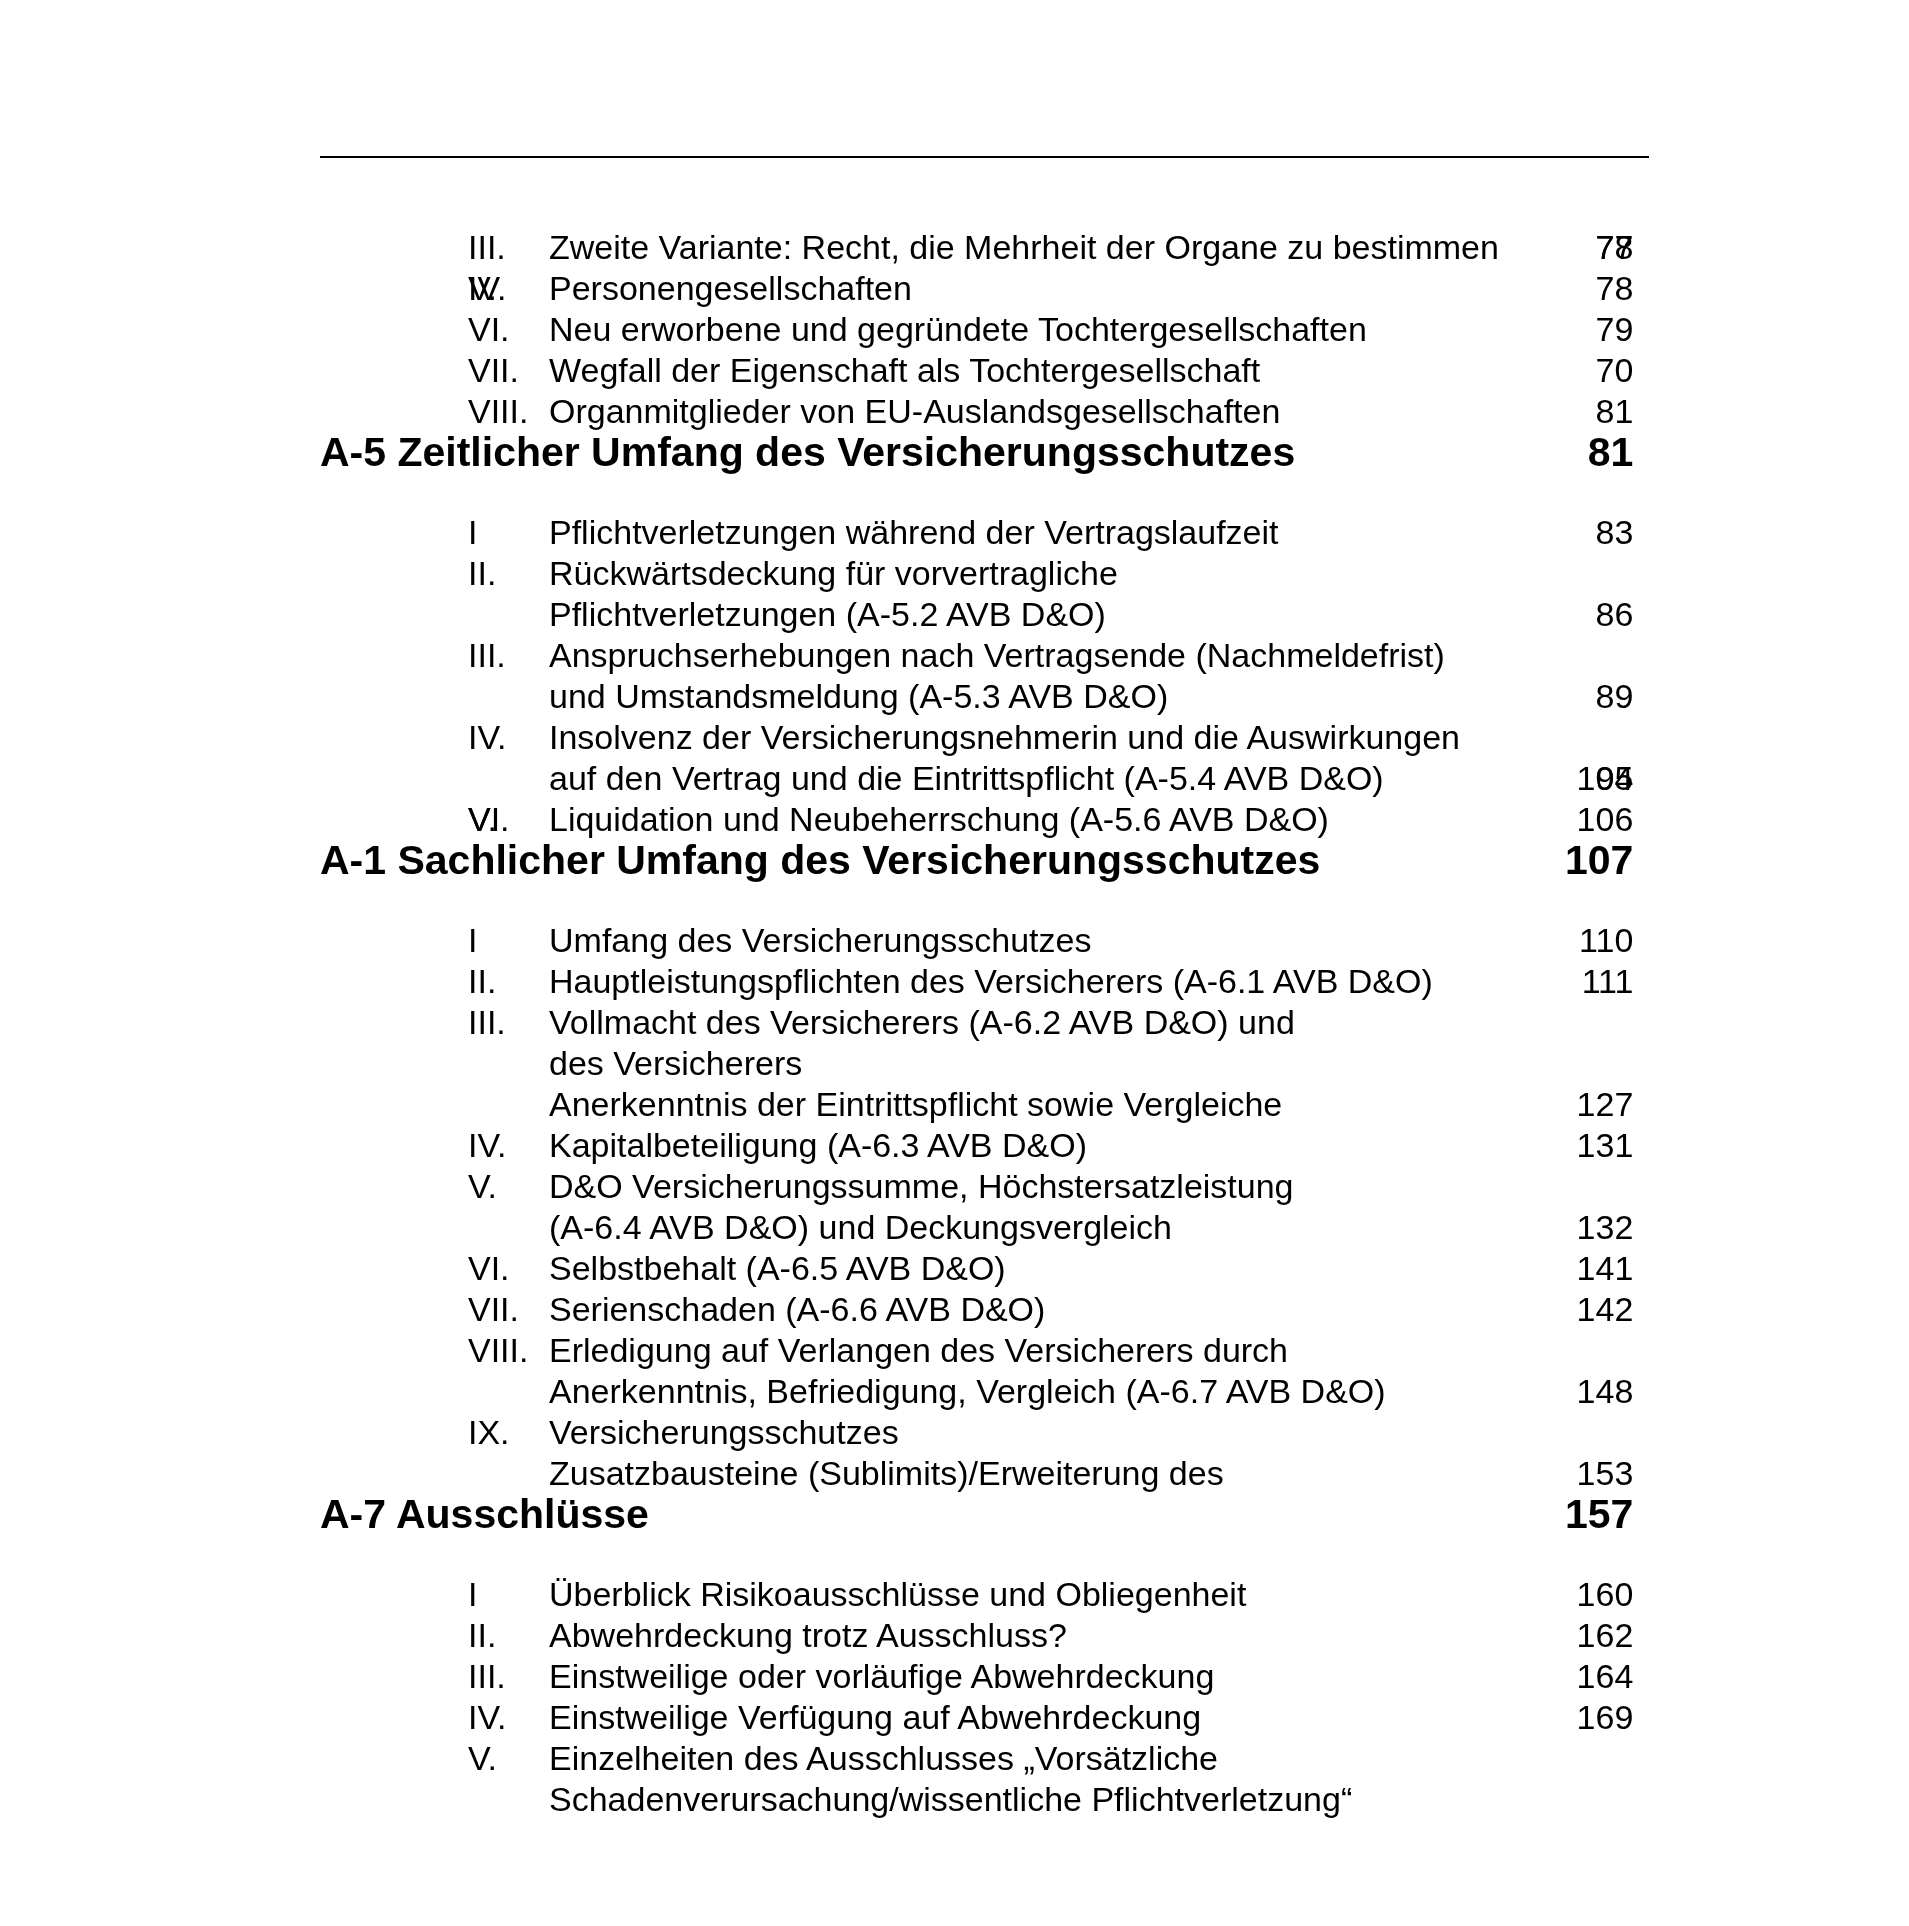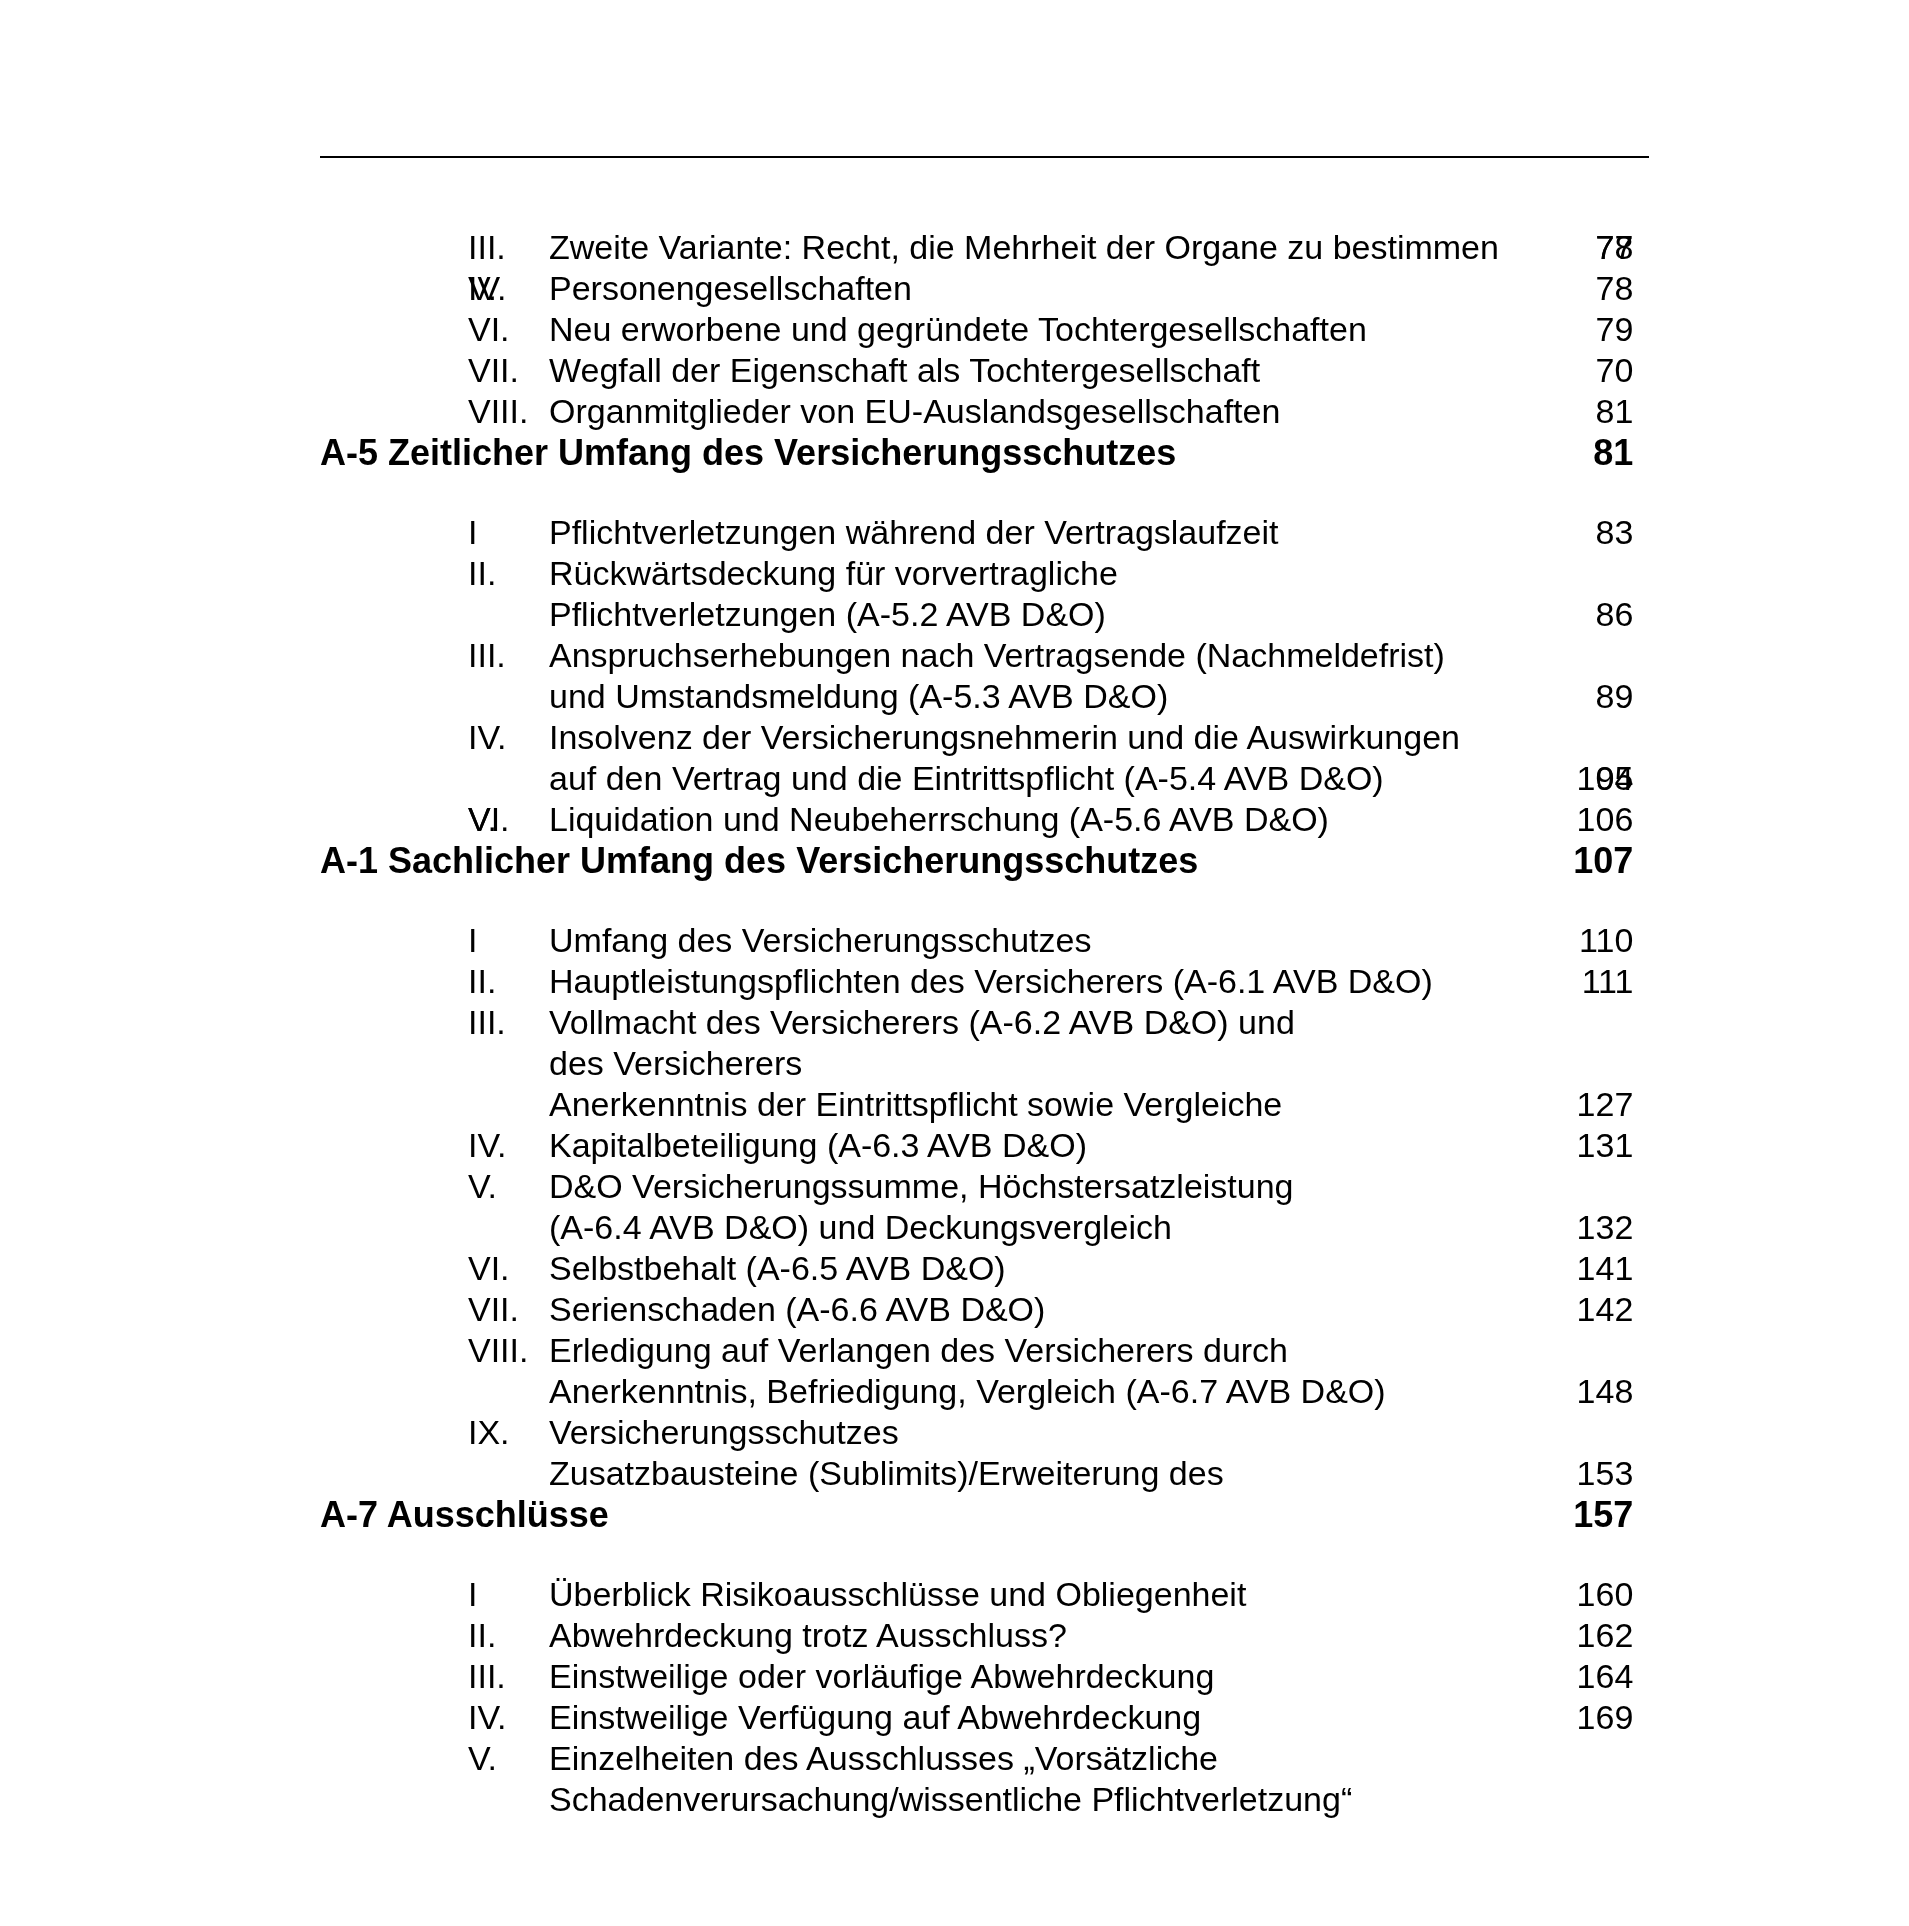--- a/index.html
+++ b/index.html
@@ -1,20 +1,20 @@
 <!DOCTYPE html>
 <html style="font-size:6.2px"><head>
 <meta charset="utf-8">
 <style>
   html, body { margin: 0; padding: 0; background: #ffffff; }
   body { width: 1910px; height: 2703px; position: relative; overflow: hidden;
          font-family: "Liberation Sans", sans-serif; color: #000; }
   .rule { position: absolute; left: 320px; top: 156px; width: 1329px; height: 2.3px; background: #000; }
   .toc { position: absolute; left: 320px; top: 227px; width: 1321px; }
-  .heading { position: relative; height: 41px; font-size: 36px; font-weight: bold; line-height: 41px; margin-top: 39px; margin-bottom: 39px; }
+  .heading { position: relative; height: 41px; font-size: 41px; font-weight: bold; line-height: 41px; margin-top: 39px; margin-bottom: 39px; }
   .heading:first-child { margin-top: 0; }
   .heading .h-title { position: absolute; left: 0; top: 0; white-space: nowrap; }
   .heading .h-page { position: absolute; right: 7.7px; top: 0; }
   .entry { position: relative; font-size: 34px; line-height: 41px; }
   .entry .num { position: absolute; left: 116px; top: 0; margin-left: 32px; }
   .entry .lines { margin-left: 229px; width: 1002px; }
   .entry .line { white-space: nowrap; height: 41px; }
   .entry .page { position: absolute; right: 7.7px; bottom: 0; }
   .section { margin: 0; }
 </style>

